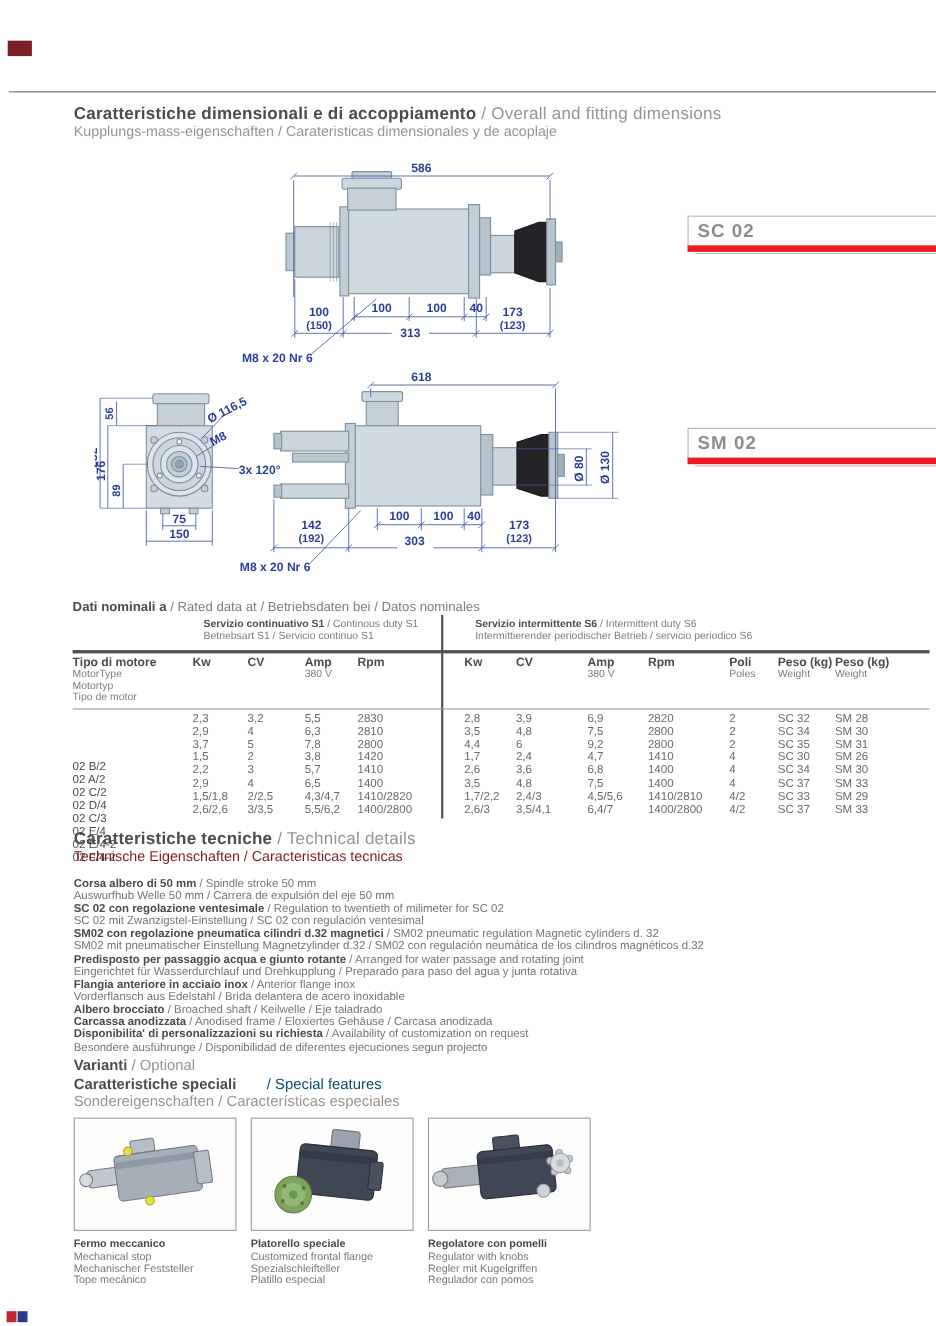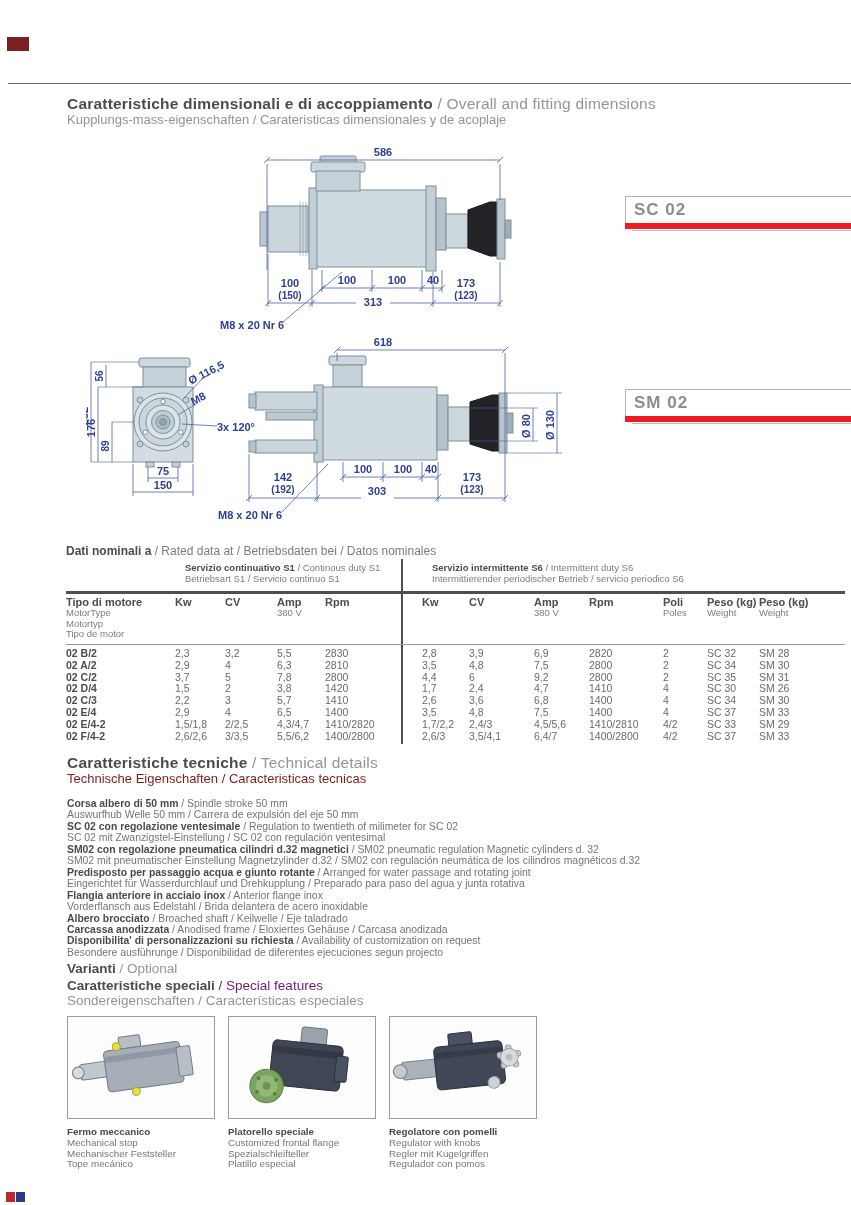--- a/index.html
+++ b/index.html
@@ -44,35 +44,35 @@
   .thick-rule{position:absolute;left:0;top:33px;width:779px;height:3px;background:#4f4f4f;}
   .thin-rule{position:absolute;left:0;top:86px;width:779px;height:1px;background:#9a9a9a;}
   .vdivider{position:absolute;left:335px;top:1px;width:2px;height:185px;background:#4f4f4f;}
   .tgrid{display:grid;grid-template-columns:109px 50px 52px 48px 76px 68px 65px 55px 74px 44px 52px 60px;}
   .thead{position:absolute;left:0;top:39px;width:780px;}
   .thead .main{font-size:11px;font-weight:bold;color:#4c4c4c;line-height:11px;}
   .thead .sub{font-size:9.5px;color:#7d7d7d;line-height:10.5px;}
   .tbody{position:absolute;left:0;top:90px;width:780px;}
   .trow{height:11.8px;}
   .tcell{font-size:10.5px;line-height:11.8px;color:#6a6a6a;white-space:nowrap;}
-  .tcell.motor{font-weight:bold;color:#4c4c4c;}
+  .tcell.motor{font-weight:normal;color:#4c4c4c;margin-top:44px;}
   .pad21{padding-left:21px;}
 
   .tech-head{left:67px;top:754px;}
   .tech-sub{left:67px;top:771px;}
   .tech-lines{left:67px;top:798px;width:760px;}
   .tline{font-size:10.4px;line-height:11.45px;color:#757575;white-space:nowrap;}
   .tline .b{font-weight:bold;color:#4a4a4a;}
 
   .varianti{left:67px;top:961px;font-size:13.5px;}
   .varianti .b{font-weight:bold;color:#4c4c4c;}
   .varianti .l{color:#949494;}
   .speciali{left:67px;top:978px;font-size:13.5px;}
   .speciali .b{font-weight:bold;color:#4c4c4c;}
-  .speciali .l{color:#701a75;}
+  .speciali .l{color:#0c4a6e;padding-left:24px;}
   .sonder{left:67px;top:993px;font-size:13.5px;color:#949494;}
 
   .photos{left:67px;top:1016px;display:flex;gap:13px;}
   .photo-box{width:146px;height:101px;border:1px solid #9c9c9c;background:#fdfdfd;}
   .captions{left:67px;top:1127px;display:flex;gap:13px;}
   .caption{width:148px;font-size:9.8px;line-height:10.8px;color:#777;}
   .caption .c0{font-weight:bold;color:#4a4a4a;}
 </style>
 </head>
 <body>

